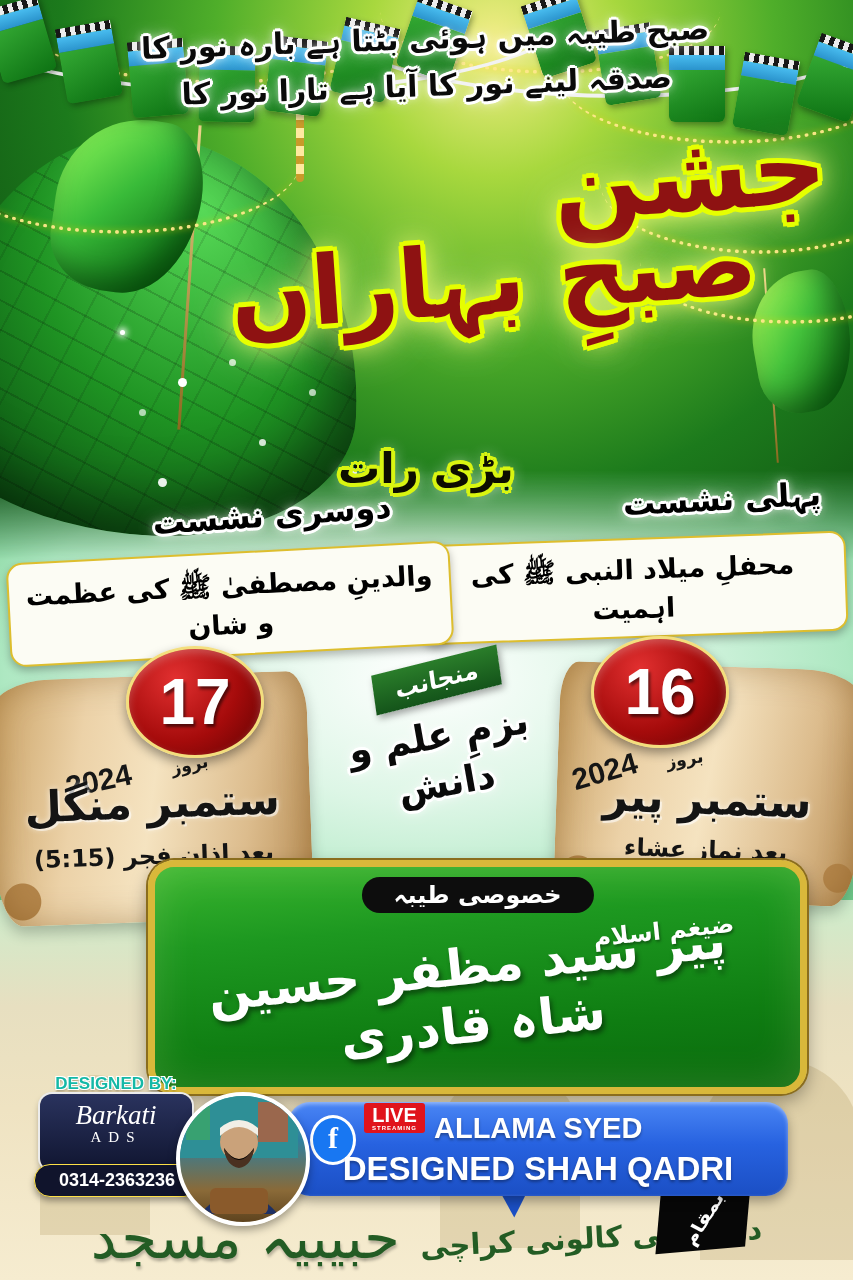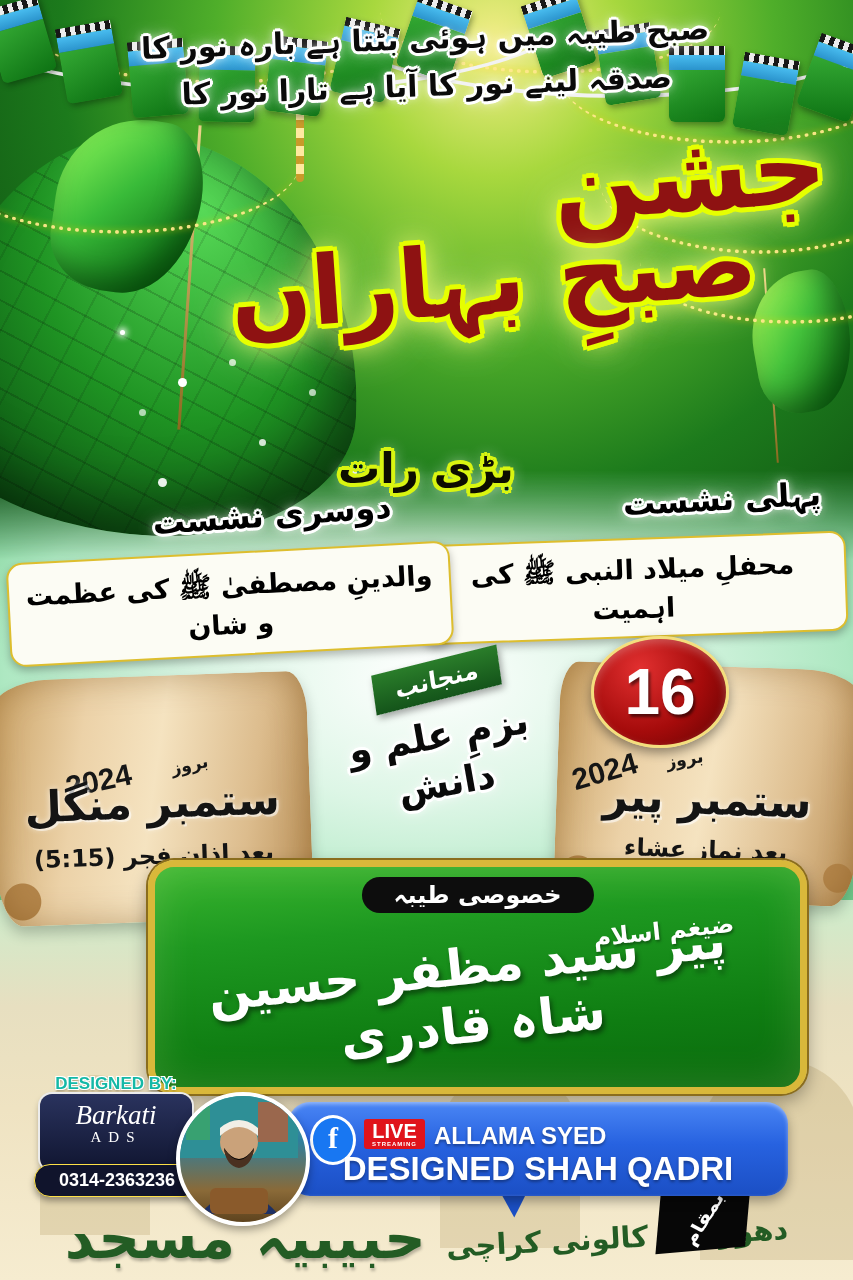--- a/index.html
+++ b/index.html
@@ -158,40 +158,40 @@
   .photo{position:absolute;left:176px;top:1092px;width:126px;height:126px;border-radius:50%;
     border:4px solid #fff;overflow:hidden;z-index:7;box-shadow:0 4px 9px rgba(0,0,0,.35);
     background:linear-gradient(180deg,#41a6aa 0%,#2e7f9e 35%,#8a6a38 75%,#5e431e 100%);}
   .banner{position:absolute;left:288px;top:1102px;width:500px;height:94px;border-radius:22px;
     background:linear-gradient(180deg,#4a86f5 0%,#2762e0 45%,#1b4fc4 100%);
     box-shadow:0 5px 11px rgba(0,0,0,.32),inset 0 2px 4px rgba(255,255,255,.45);z-index:6;
     font-family:"Liberation Sans",sans-serif;color:#fff;}
   .fb{position:absolute;left:22px;top:13px;width:40px;height:40px;border-radius:50%;
     background:#1877f2;border:3px solid #fff;display:flex;align-items:center;justify-content:center;
     font-family:"Liberation Serif",serif;font-size:30px;font-weight:bold;padding-bottom:4px;}
-  .live{position:absolute;left:76px;top:17px;background:#e0131b;border-radius:3px;
+  .live{position:absolute;left:76px;top:1px;background:#e0131b;border-radius:3px;
     display:flex;flex-direction:column;align-items:center;padding:2px 8px 1px;}
   .live .l1{font-size:20px;font-weight:bold;line-height:1;}
   .live .l2{font-size:6px;font-weight:bold;letter-spacing:1px;line-height:1.2;}
-  .bn1{position:absolute;left:146px;top:20px;font-size:24px;font-weight:bold;
+  .bn1{position:absolute;left:146px;top:10px;font-size:29px;font-weight:bold;
     text-shadow:0 2px 3px rgba(0,0,0,.35);}
   .bn2{position:absolute;left:0;top:48px;width:100%;text-align:center;font-size:33px;font-weight:bold;
     text-shadow:0 2px 3px rgba(0,0,0,.35);}
   .banner-tail{position:absolute;left:498px;top:1193px;width:0;height:0;
     border-left:18px solid transparent;border-right:8px solid transparent;
     border-top:24px solid #1b4fc4;transform:rotate(8deg);z-index:5;}
 
   
   .venue-tag{position:absolute;left:658px;top:1188px;width:90px;height:62px;background:#070707;
     transform:rotate(-5deg) skewX(-10deg);display:flex;align-items:center;justify-content:center;z-index:4;}
   .venue-tag span{display:block;transform:rotate(-60deg);color:#fff;font-size:19px;font-weight:bold;}
   .venue-line{position:absolute;left:0;bottom:8px;width:100%;padding:0 14px;box-sizing:border-box;
     display:flex;flex-direction:row-reverse;align-items:center;justify-content:center;gap:20px;
     color:#235c24;z-index:3;}
-  .venue-name{font-size:58px;font-weight:bold;text-shadow:1px 3px 3px rgba(0,0,0,.25);white-space:nowrap;}
+  .venue-name{font-size:58px;font-weight:normal;text-shadow:1px 3px 3px rgba(0,0,0,.25);white-space:nowrap;}
   .venue-addr{font-size:29px;font-weight:bold;transform:rotate(-3deg);white-space:nowrap;}
 </style>
 </head>
 <body>
 
 <div class="poster">
 
   <div class="bg-top"></div>
   <div class="bg-mid"></div>
   <div class="bg-bottom"></div>
@@ -256,20 +256,21 @@
     <div class="sc-time">بعد نمازِ عشاء</div>
   </div>
   <div class="badge b16">16</div>
 
   <div class="scroll sl rtl">
     <span class="sc-year">2024</span>
     <span class="sc-prefix">بروز</span>
     <div class="sc-month">ستمبر منگل</div>
     <div class="sc-time">بعد اذانِ فجر (5:15)</div>
   </div>
+  <div class="badge b17">17</div>
 
   <div class="org-ribbon rtl">منجانب</div>
   <div class="org-name ow rtl">بزمِ علم و دانش</div>
 
   <div class="gbox">
     <div class="tag rtl">خصوصی طیبہ</div>
     <div class="hon rtl">ضیغم اسلام</div>
     <div class="name rtl">پیر سید مظفر حسین شاہ قادری</div>
   </div>
 

